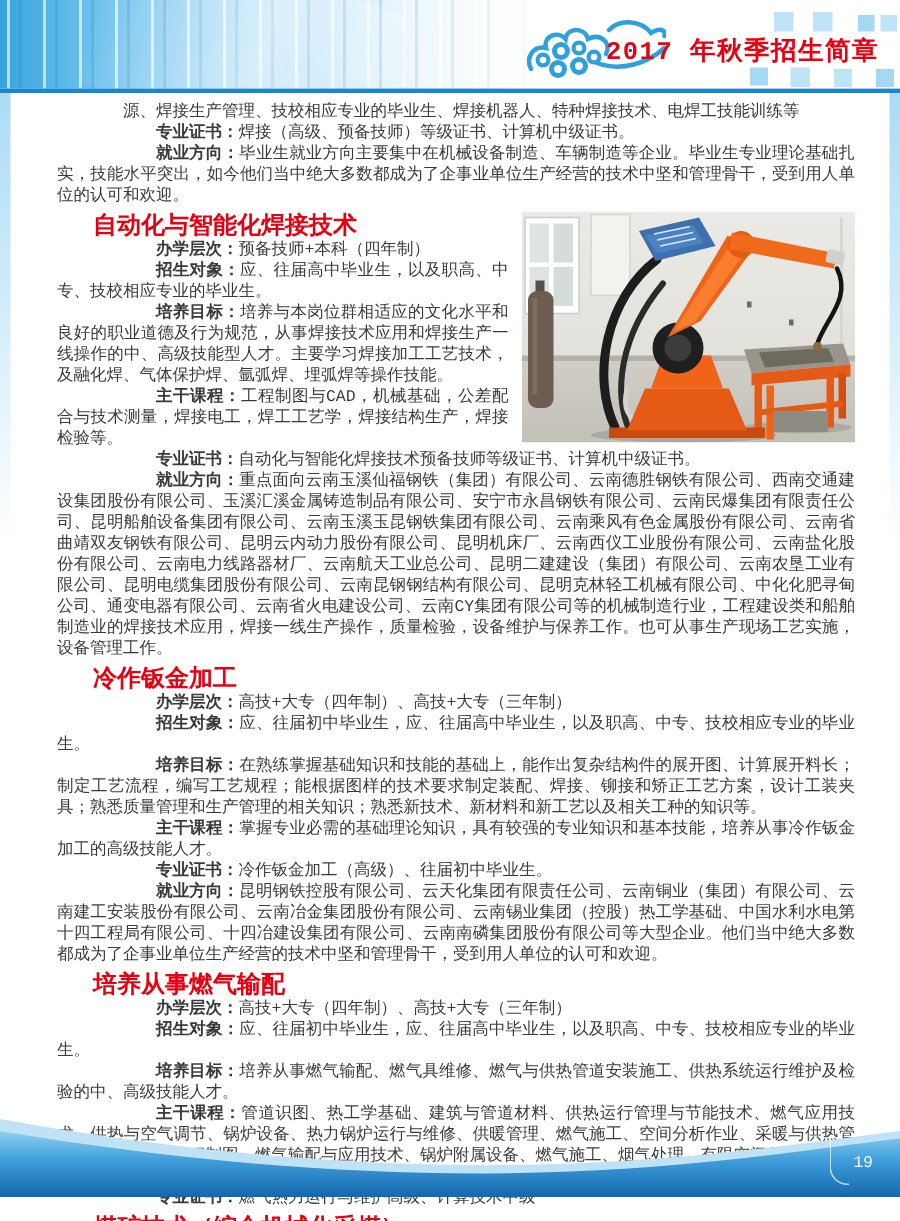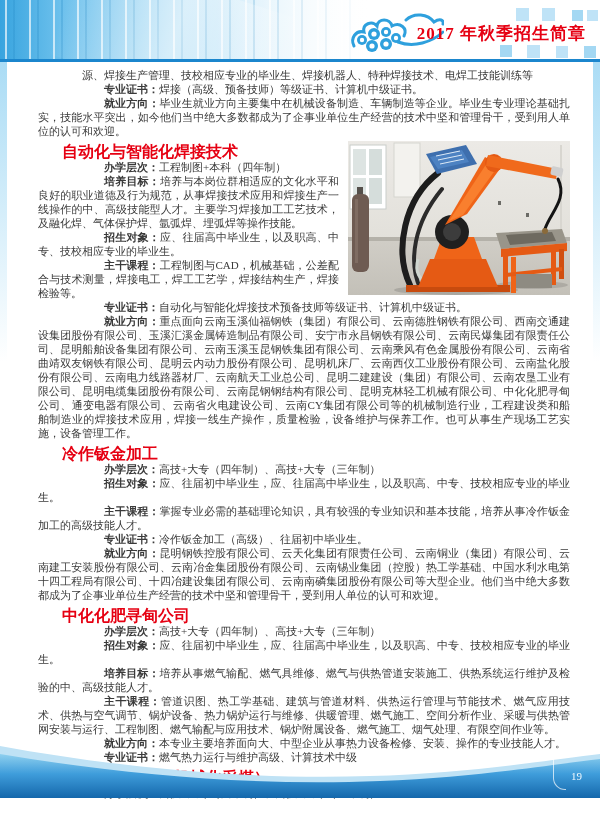--- a/index.html
+++ b/index.html
@@ -1,17 +1,17 @@
 <!DOCTYPE html>
 <html><head>
 <meta charset="utf-8">
 <style>
   html,body{margin:0;padding:0;background:#fff;}
   .page{position:relative;width:600px;height:814px;background:#fff;overflow:hidden;
-        font-family:Liberation Serif, serif;}
+        font-family:Liberation Mono, monospace;}
 
   
   .banner{position:absolute;top:0;left:0;right:0;height:59px;border-bottom:3px solid #1b86cd;
           background:linear-gradient(90deg,#38a4df 0%,#6cc0ec 10%,#a5d9f4 25%,#d9effb 42%,#ffffff 62%);
           overflow:hidden;}
   .banner-streaks{position:absolute;inset:0;
           background:repeating-linear-gradient(90deg,rgba(255,255,255,0) 0 5px,rgba(255,255,255,.65) 5px 7px,
           rgba(255,255,255,0) 7px 13px,rgba(38,140,200,.28) 13px 15px,rgba(255,255,255,0) 15px 24px);}
   .banner-diag{position:absolute;top:-18px;left:60px;width:230px;height:110px;transform:rotate(18deg);
           background:linear-gradient(90deg,rgba(255,255,255,0),rgba(255,255,255,.5),rgba(255,255,255,0));}
@@ -177,37 +177,38 @@
         <polygon points="82,16 114,9 121,21 90,28" fill="#4d82c2"></polygon>
         <g stroke="#dce9f6" stroke-width="1">
           <line x1="88" y1="15" x2="112" y2="10"></line>
                   <line x1="90" y1="19" x2="114" y2="14"></line>
           <line x1="92" y1="23" x2="116" y2="18"></line>
         </g>
       </g>
     </svg>
   </figure>
     <h3 class="heading">自动化与智能化焊接技术</h3>
-  <p class="para"><b class="plabel">办学层次：</b><span class="ptext">工程制图+本科（四年制）</span></p>
+  <p class="para"><b class="plabel">办学层次：</b><span class="ptext">预备技师+本科（四年制）</span></p>
+          <p class="para"><b class="plabel">招生对象：</b><span class="ptext">应、往届高中毕业生，以及职高、中专、技校相应专业的毕业生。</span></p>
           <p class="para"><b class="plabel">培养目标：</b><span class="ptext">培养与本岗位群相适应的文化水平和良好的职业道德及行为规范，从事焊接技术应用和焊接生产一线操作的中、高级技能型人才。主要学习焊接加工工艺技术，及融化焊、气体保护焊、氩弧焊、埋弧焊等操作技能。</span></p>
-          <p class="para"><b class="plabel">招生对象：</b><span class="ptext">应、往届高中毕业生，以及职高、中专、技校相应专业的毕业生。</span></p>
           <p class="para"><b class="plabel">主干课程：</b><span class="ptext">工程制图与CAD，机械基础，公差配合与技术测量，焊接电工，焊工工艺学，焊接结构生产，焊接检验等。</span></p>
           <p class="para"><b class="plabel">专业证书：</b><span class="ptext">自动化与智能化焊接技术预备技师等级证书、计算机中级证书。</span></p>
           <p class="para"><b class="plabel">就业方向：</b><span class="ptext">重点面向云南玉溪仙福钢铁（集团）有限公司、云南德胜钢铁有限公司、西南交通建设集团股份有限公司、玉溪汇溪金属铸造制品有限公司、安宁市永昌钢铁有限公司、云南民爆集团有限责任公司、昆明船舶设备集团有限公司、云南玉溪玉昆钢铁集团有限公司、云南乘风有色金属股份有限公司、云南省曲靖双友钢铁有限公司、昆明云内动力股份有限公司、昆明机床厂、云南西仪工业股份有限公司、云南盐化股份有限公司、云南电力线路器材厂、云南航天工业总公司、昆明二建建设（集团）有限公司、云南农垦工业有限公司、昆明电缆集团股份有限公司、云南昆钢钢结构有限公司、昆明克林轻工机械有限公司、中化化肥寻甸公司、通变电器有限公司、云南省火电建设公司、云南CY集团有限公司等的机械制造行业，工程建设类和船舶制造业的焊接技术应用，焊接一线生产操作，质量检验，设备维护与保养工作。也可从事生产现场工艺实施，设备管理工作。</span></p>
         </section>
         <section class="section">
     <h3 class="heading">冷作钣金加工</h3>
   <p class="para"><b class="plabel">办学层次：</b><span class="ptext">高技+大专（四年制）、高技+大专（三年制）</span></p>
           <p class="para"><b class="plabel">招生对象：</b><span class="ptext">应、往届初中毕业生，应、往届高中毕业生，以及职高、中专、技校相应专业的毕业生。</span></p>
+          <p class="para"><b class="plabel">培养目标：</b><span class="ptext">在熟练掌握基础知识和技能的基础上，能作出复杂结构件的展开图、计算展开料长；制定工艺流程，编写工艺规程；能根据图样的技术要求制定装配、焊接、铆接和矫正工艺方案，设计工装夹具；熟悉质量管理和生产管理的相关知识；熟悉新技术、新材料和新工艺以及相关工种的知识等。</span></p>
           <p class="para"><b class="plabel">主干课程：</b><span class="ptext">掌握专业必需的基础理论知识，具有较强的专业知识和基本技能，培养从事冷作钣金加工的高级技能人才。</span></p>
           <p class="para"><b class="plabel">专业证书：</b><span class="ptext">冷作钣金加工（高级）、往届初中毕业生。</span></p>
           <p class="para"><b class="plabel">就业方向：</b><span class="ptext">昆明钢铁控股有限公司、云天化集团有限责任公司、云南铜业（集团）有限公司、云南建工安装股份有限公司、云南冶金集团股份有限公司、云南锡业集团（控股）热工学基础、中国水利水电第十四工程局有限公司、十四冶建设集团有限公司、云南南磷集团股份有限公司等大型企业。他们当中绝大多数都成为了企事业单位生产经营的技术中坚和管理骨干，受到用人单位的认可和欢迎。</span></p>
         </section>
         <section class="section">
-    <h3 class="heading">中化化肥寻甸公司</h3>
+    <h3 class="heading">培养从事燃气输配</h3>
   <p class="para"><b class="plabel">办学层次：</b><span class="ptext">高技+大专（四年制）、高技+大专（三年制）</span></p>
           <p class="para"><b class="plabel">招生对象：</b><span class="ptext">应、往届初中毕业生，应、往届高中毕业生，以及职高、中专、技校相应专业的毕业生。</span></p>
           <p class="para"><b class="plabel">培养目标：</b><span class="ptext">培养从事燃气输配、燃气具维修、燃气与供热管道安装施工、供热系统运行维护及检验的中、高级技能人才。</span></p>
           <p class="para"><b class="plabel">主干课程：</b><span class="ptext">管道识图、热工学基础、建筑与管道材料、供热运行管理与节能技术、燃气应用技术、供热与空气调节、锅炉设备、热力锅炉运行与维修、供暖管理、燃气施工、空间分析作业、采暖与供热管网安装与运行、工程制图、燃气输配与应用技术、锅炉附属设备、燃气施工、烟气处理、有限空间作业等。</span></p>
           <p class="para"><b class="plabel">就业方向：</b><span class="ptext">本专业主要培养面向大、中型企业从事热力设备检修、安装、操作的专业技能人才。</span></p>
           <p class="para"><b class="plabel">专业证书：</b><span class="ptext">燃气热力运行与维护高级、计算技术中级</span></p>
         </section>
         <section class="section">
     <h3 class="heading">煤矿技术（综合机械化采煤）</h3>
   <p class="para"><b class="plabel">办学层次：</b><span class="ptext">高技+大专（四年制）、高技+大专（三年制）</span></p>

